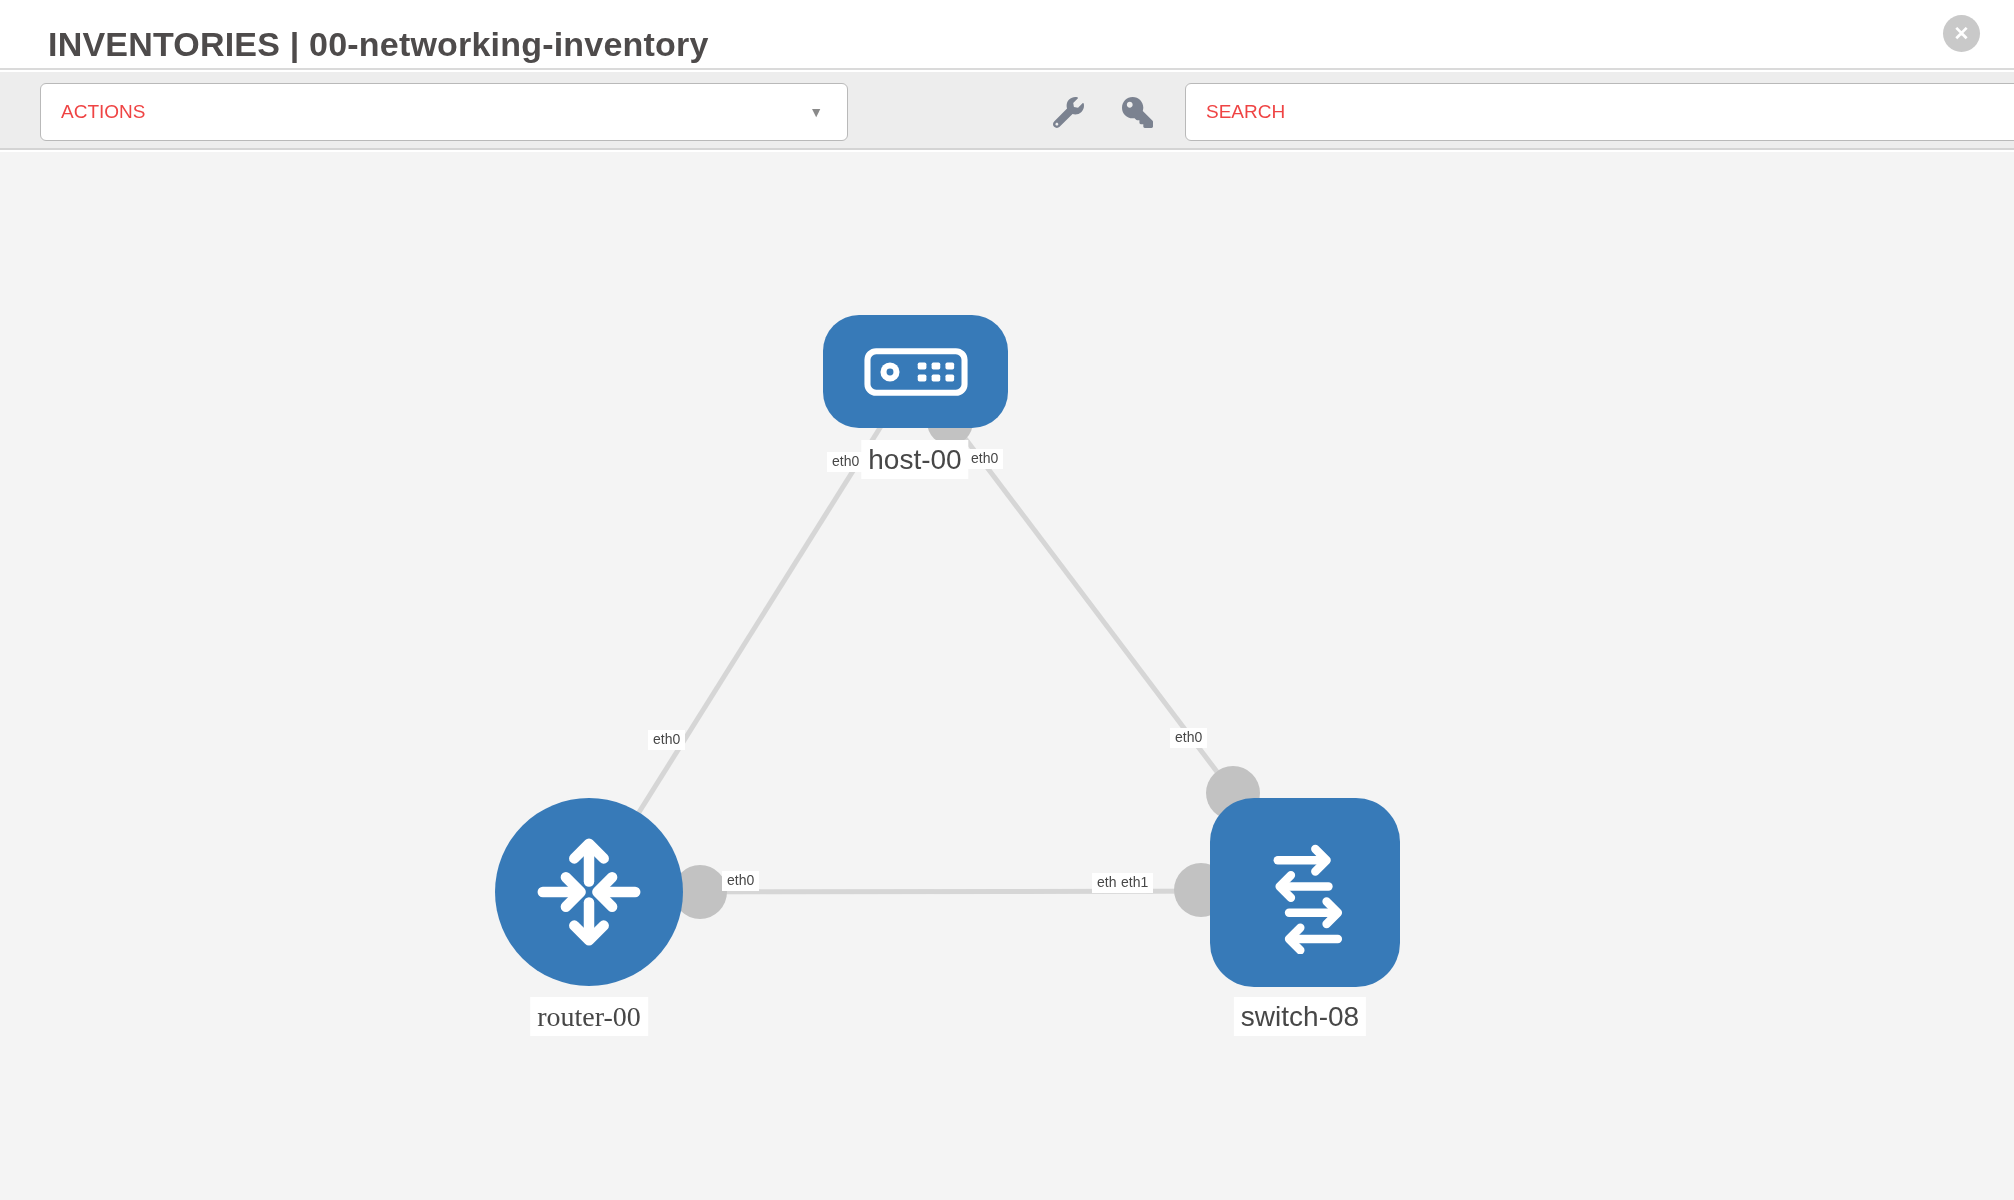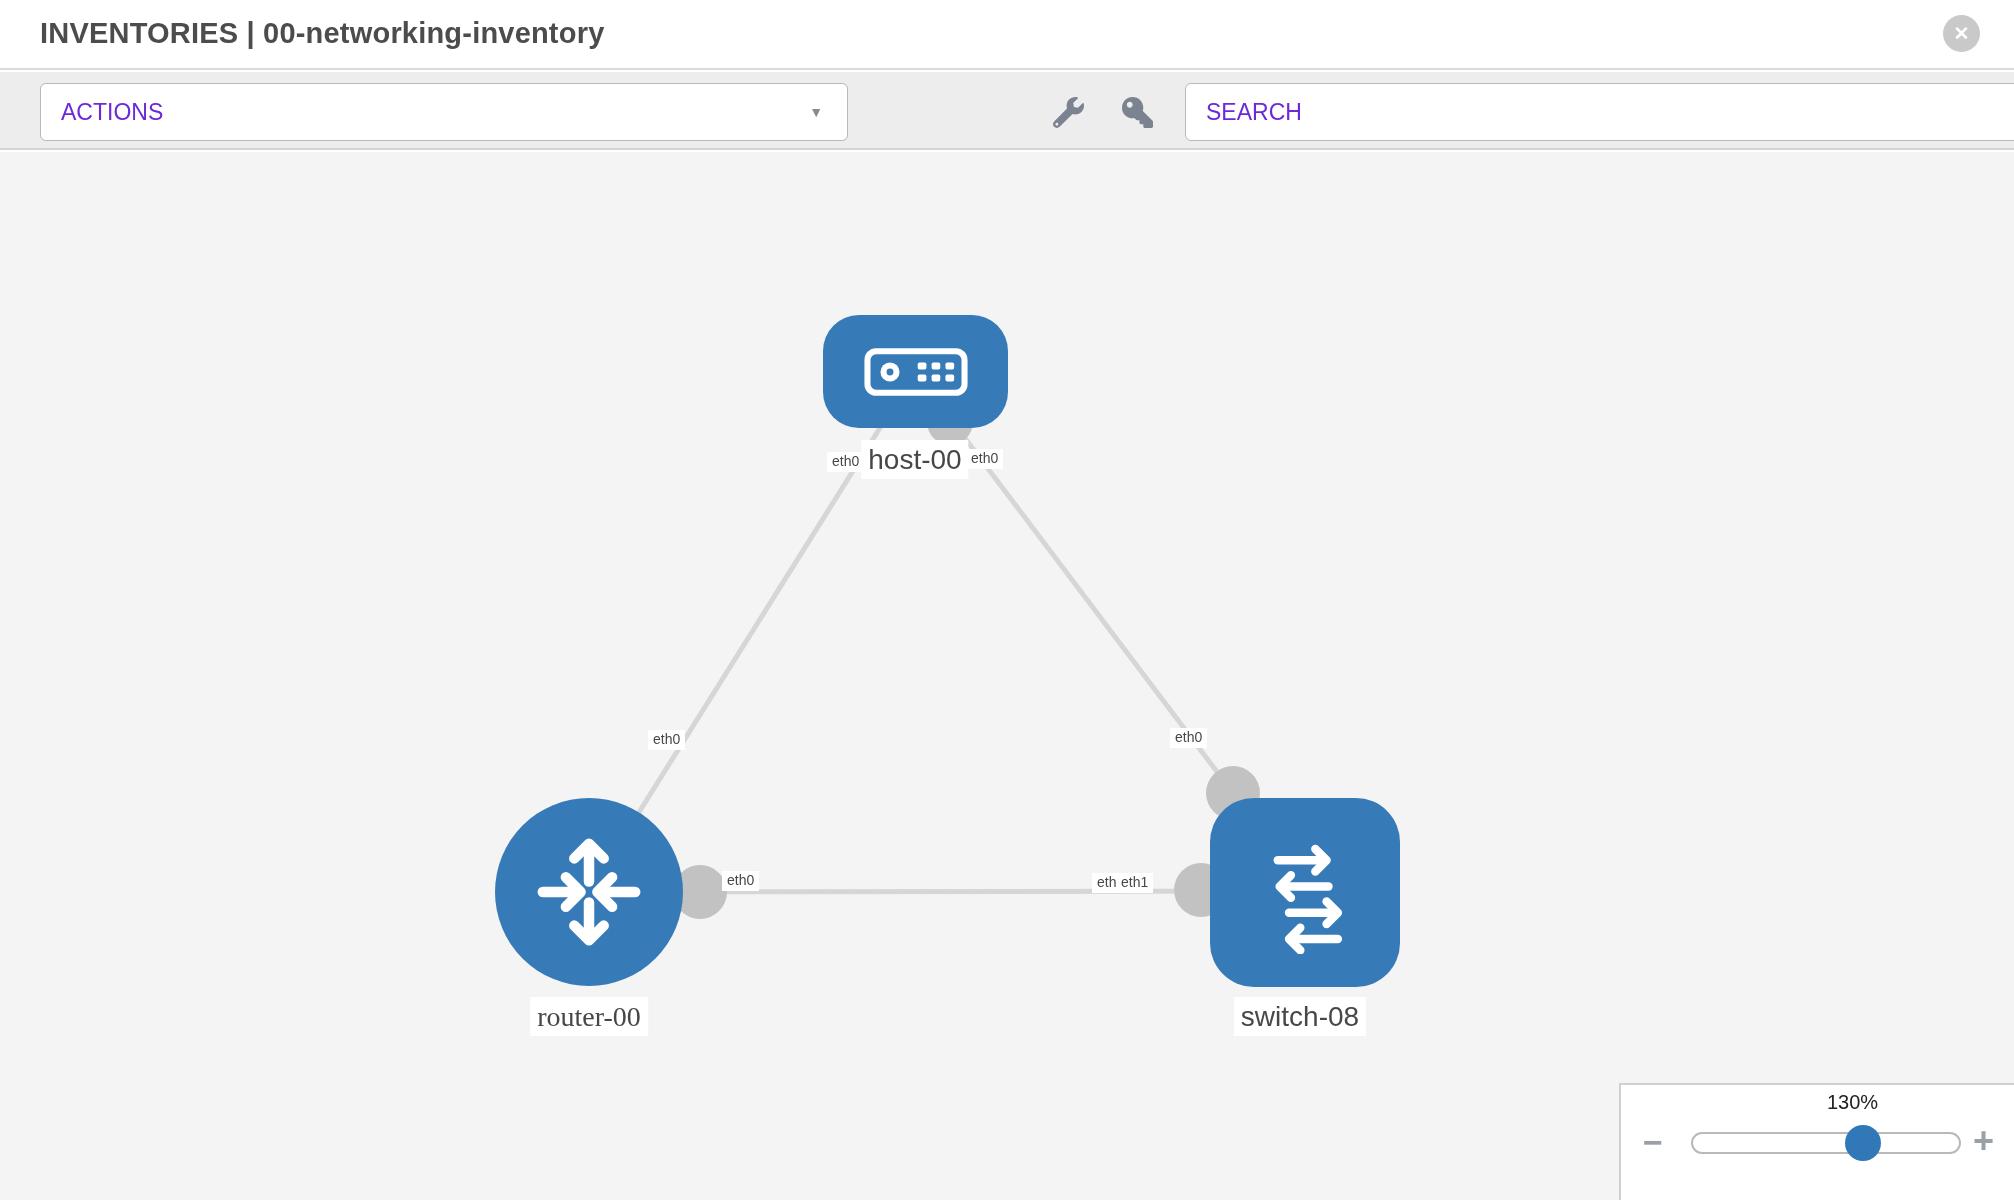--- a/index.html
+++ b/index.html
@@ -11,28 +11,28 @@
   }
   *{box-sizing:border-box;}
   html,body{margin:0;padding:0;}
   body{
     width:2014px;height:1200px;position:relative;overflow:hidden;
     background:#ffffff;font-family:"Liberation Sans", sans-serif;
   }
 
   
   .header{position:absolute;top:0;left:0;width:2014px;height:70px;background:#fff;border-bottom:2px solid #dadada;}
-  .page-title{position:absolute;left:40px;top:17px;margin:0;font-size:29px;font-weight:700;color:#4e4b4b;letter-spacing:.2px;}
+  .page-title{position:absolute;left:40px;top:17px;margin:8px;font-size:34px;font-weight:700;color:#4e4b4b;letter-spacing:.2px;}
   .close-btn{position:absolute;right:34px;top:15px;width:37px;height:37px;border-radius:50%;background:#c9c9c9;border:none;padding:0;display:flex;align-items:center;justify-content:center;cursor:pointer;}
   .close-btn span{color:#fff;font-size:19px;font-weight:700;line-height:1;}
 
   
   .toolbar{position:absolute;top:72px;left:0;width:2014px;height:78px;background:#ededed;border-bottom:2px solid #d4d4d4;}
   .select{position:absolute;top:11px;height:58px;background:#fff;border:1px solid #b9b9b9;border-radius:6px;cursor:pointer;}
-  .select .select-label{position:absolute;left:20px;top:50%;transform:translateY(-50%);font-size:23px;color:#6d28d9;}
+  .select .select-label{position:absolute;left:20px;top:50%;transform:translateY(-50%);font-size:19px;color:#ef4444;}
   .select .caret{position:absolute;right:24px;top:50%;transform:translateY(-50%);font-size:14px;color:#8a8a8a;}
   .select.actions{left:40px;width:808px;}
   .select.search{left:1185px;width:928px;}
   .icon-btn{position:absolute;top:24px;width:36px;height:36px;background:transparent;border:none;padding:0;cursor:pointer;}
   .icon-btn svg{width:31px;height:31px;fill:var(--icon-gray);}
   .icon-btn.wrench{left:1050px;}
   .icon-btn.key{left:1119px;}
   .icon-btn.key svg{transform:scaleX(-1);}
 
   
@@ -164,22 +164,14 @@
   <span class="chip node-label" id="lbl-switch">switch-08</span>
 
   <span class="chip iface" id="if0">eth0</span>
   <span class="chip iface" id="if1">eth0</span>
   <span class="chip iface" id="if2">eth0</span>
   <span class="chip iface" id="if3">eth0</span>
   <span class="chip iface" id="if4">eth0</span>
   <span class="chip iface" id="if5">eth0</span>
   <span class="chip iface" id="if6">eth1</span>
 
-  <div class="zoom-panel">
-    <div class="zoom-level">130%</div>
-    <button class="zoom-minus">−</button>
-    <div class="zoom-track">
-      <div class="zoom-knob"></div>
-    </div>
-    <button class="zoom-plus">+</button>
-  </div>
 
 </div>
 
 </body></html>

